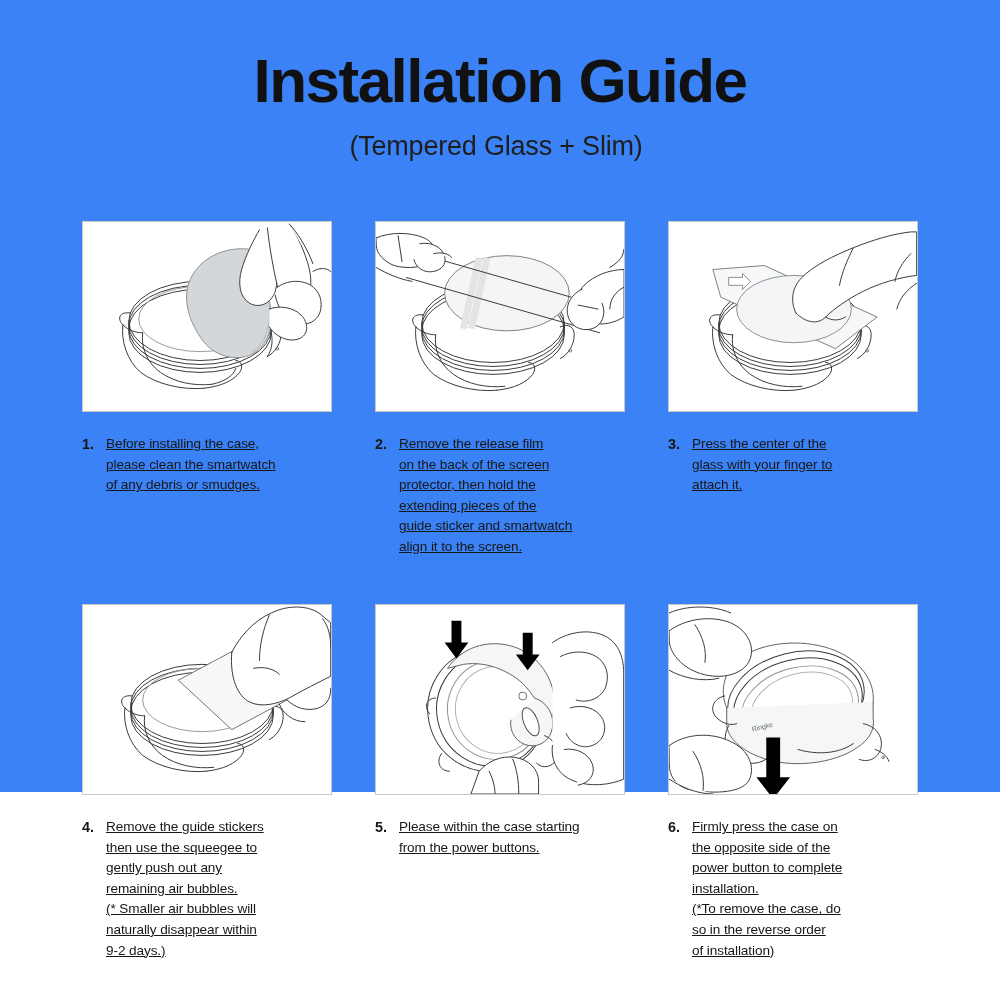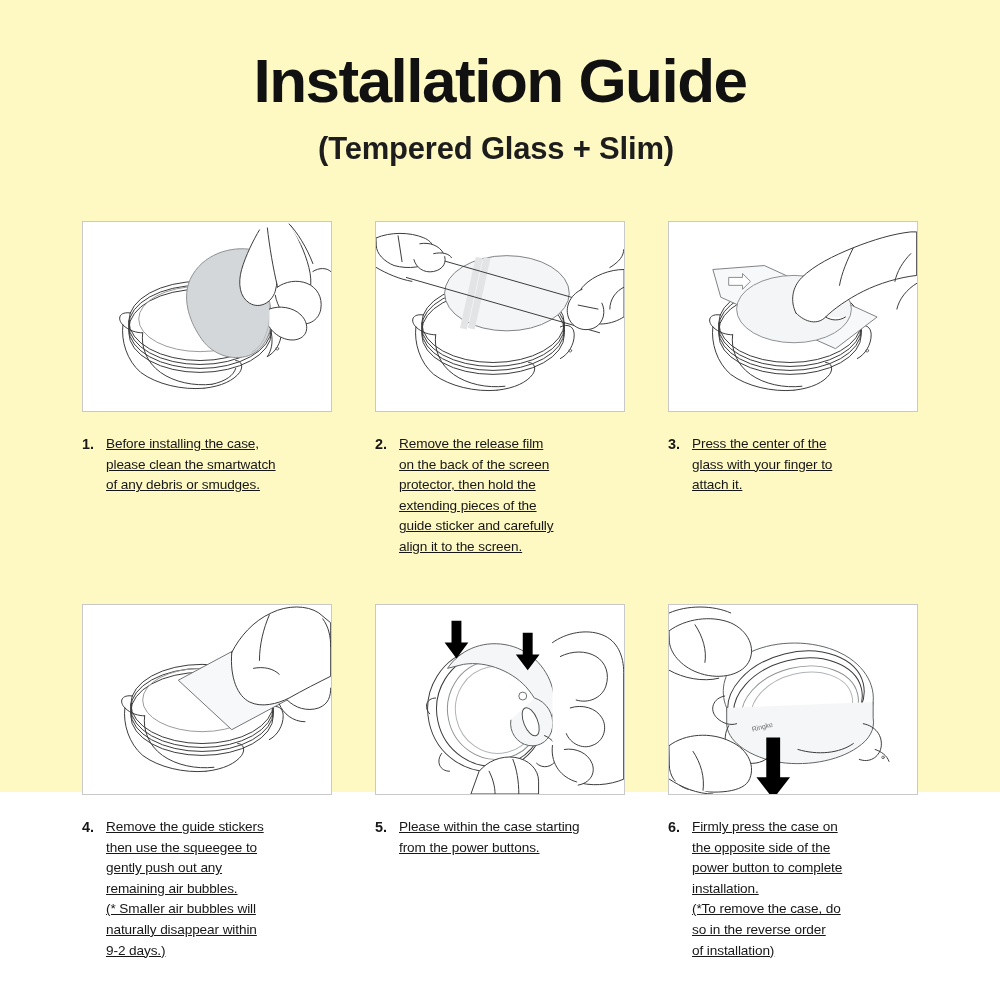--- a/index.html
+++ b/index.html
@@ -11,39 +11,39 @@
     width: 1000px;
     height: 1000px;
     font-family: "Liberation Sans", sans-serif;
     color: #1a1a1a;
     overflow: hidden;
   }
   .page {
     position: relative;
     width: 1000px;
     height: 792px;
-    background: #fef9c3;
+    background: #3b82f6;
   }
 
   
   .header {
     padding-top: 48px;
     text-align: center;
   }
   .title {
     font-size: 62px;
     font-weight: 700;
     letter-spacing: -1.5px;
     line-height: 1.05;
     color: #111111;
     margin: 0;
   }
   .subtitle {
-    font-size: 31px;
-    font-weight: 700;
+    font-size: 27px;
+    font-weight: 400;
     color: #1d1d1d;
     margin: 18px 8px 0 0;
     letter-spacing: -0.2px;
   }
 
   
   .grid {
     position: absolute;
     left: 82px;
     top: 221px;
@@ -190,21 +190,21 @@
             <path d="M204 84 L224 88"></path>
           </g>
         </svg>
       </div>
       <div class="caption">
         <span class="num">2.</span>
         <span class="body">Remove the release film
 on the back of the screen
 protector, then hold the
 extending pieces of the
-guide sticker and carefully
+guide sticker and smartwatch
 align it to the screen.</span>
       </div>
     </div>
 
     <div class="cell">
       <div class="panel">
         <svg viewBox="0 0 250 191" xmlns="http://www.w3.org/2000/svg">
           <g fill="none" stroke="#3a3a3a" stroke-width="1" stroke-linejoin="round" stroke-linecap="round">
             <ellipse cx="122" cy="102" rx="72" ry="40"></ellipse>
             <ellipse cx="122" cy="106" rx="72" ry="40"></ellipse>

